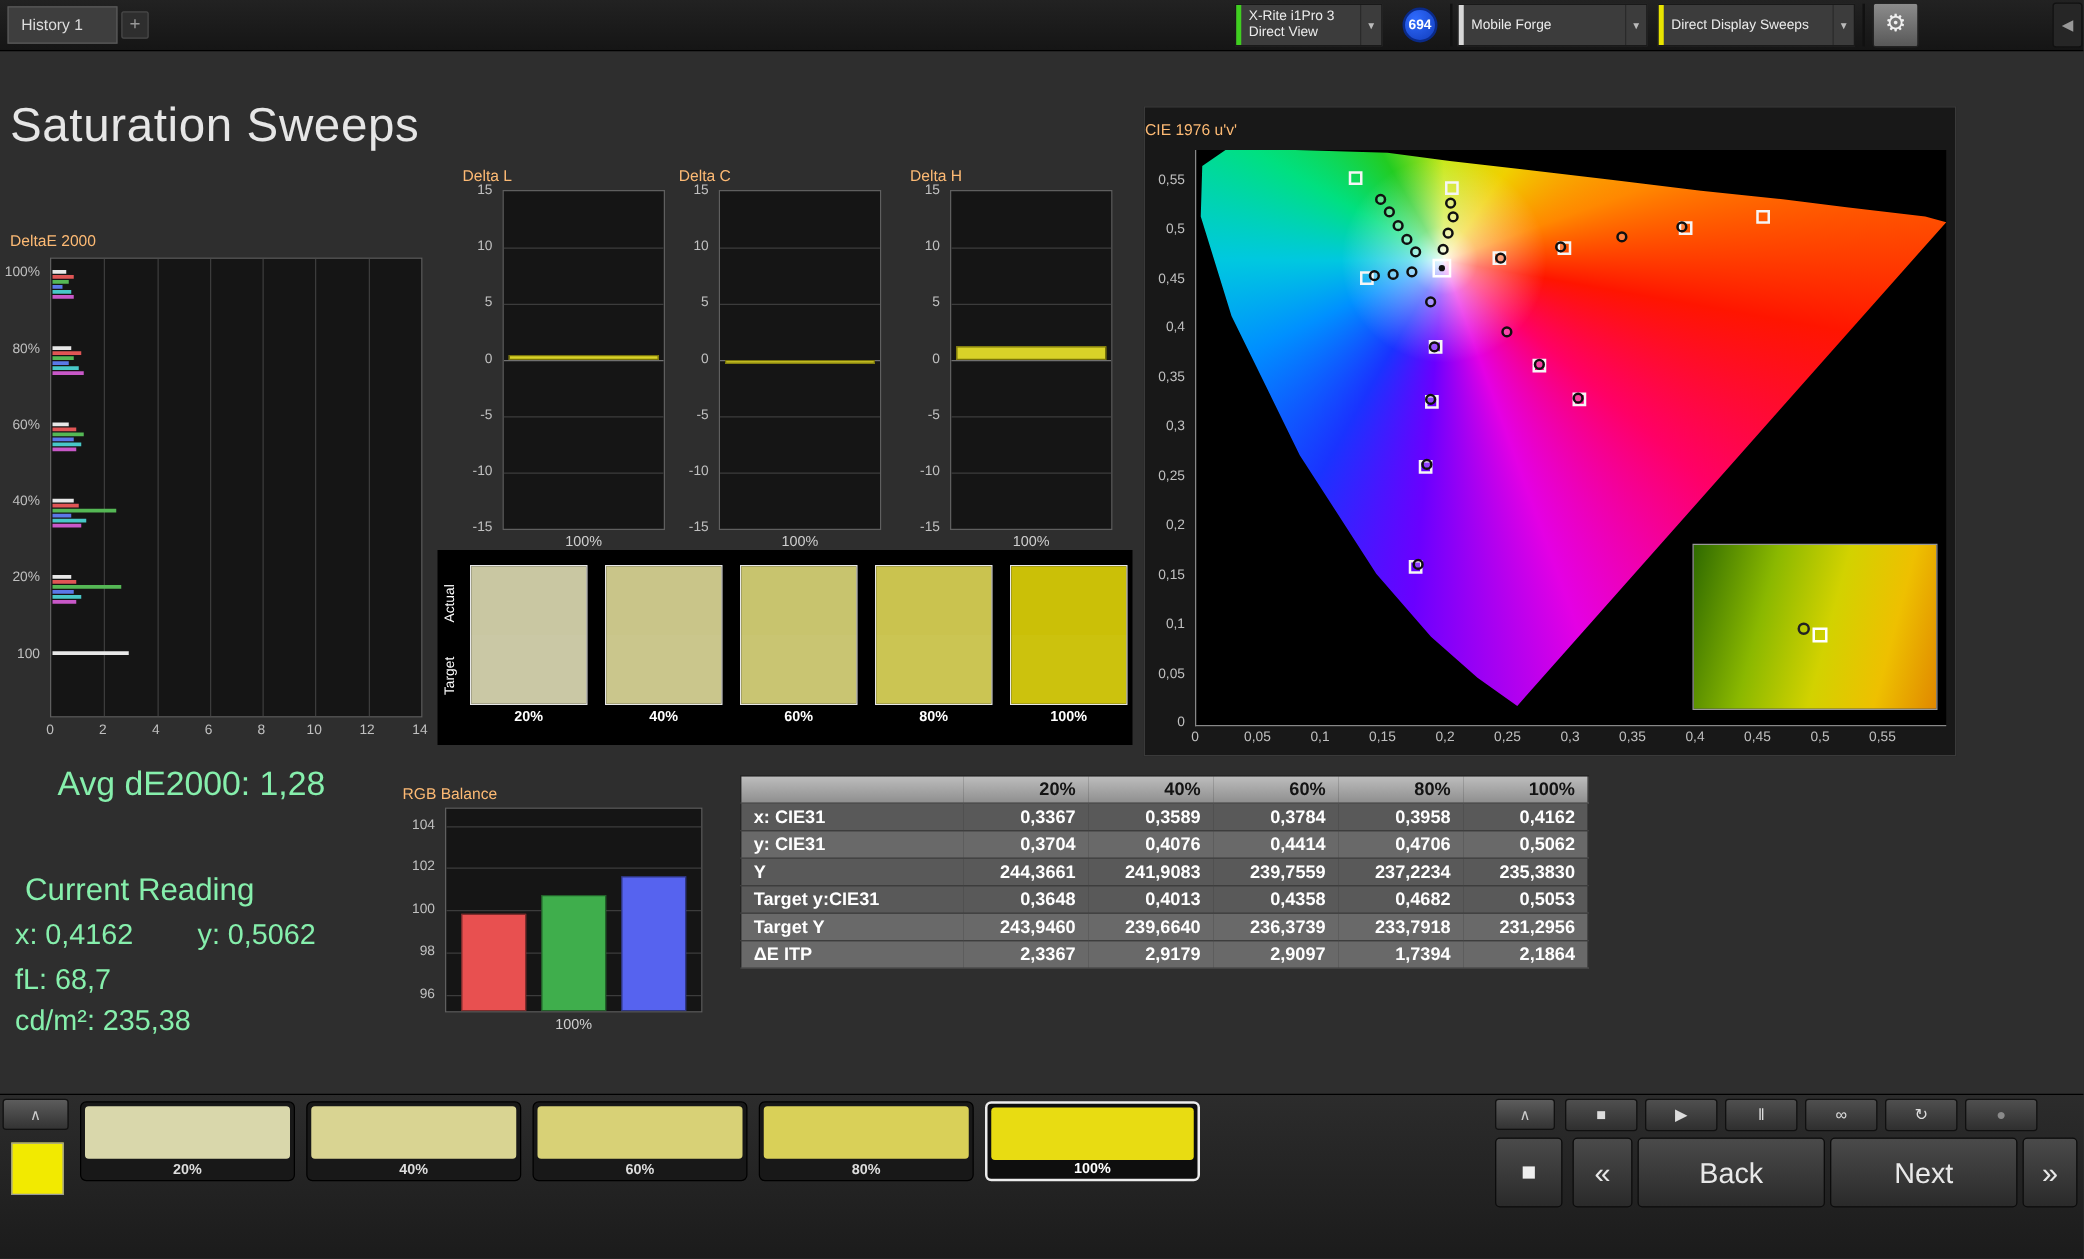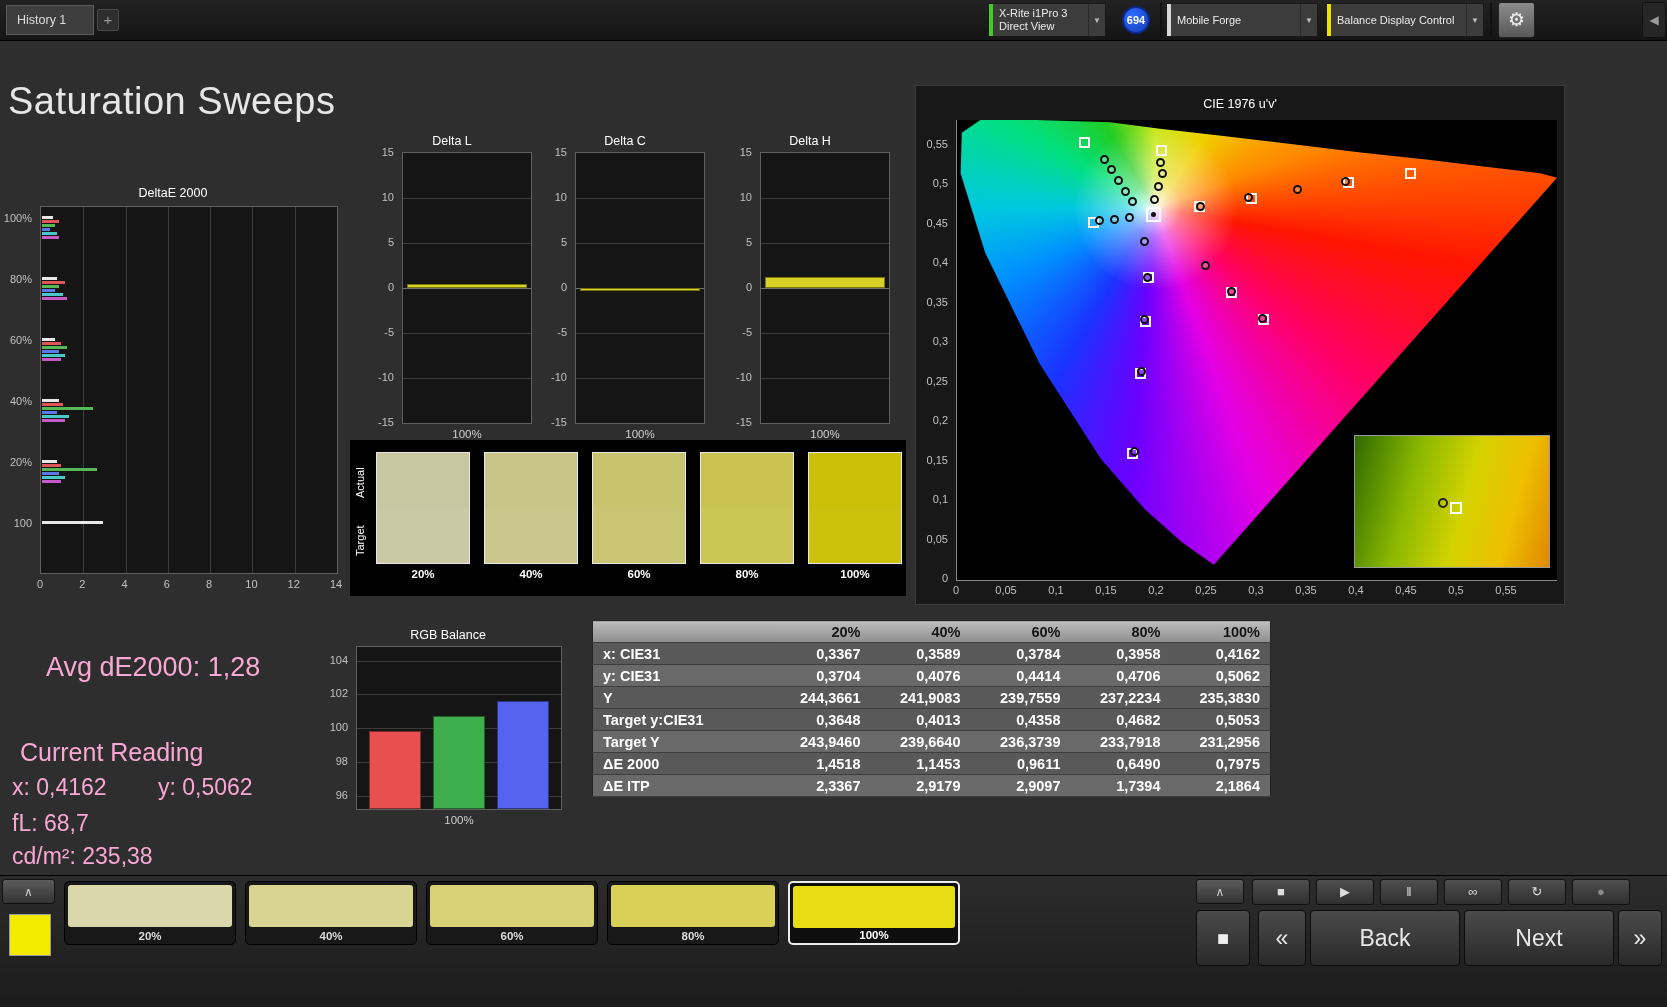--- a/index.html
+++ b/index.html
@@ -17,21 +17,21 @@
   #dd-source{left:1166px;width:152px;}
   #dd-ddc{left:1326px;width:158px;}
   .badge{position:absolute;left:1122px;top:6px;width:28px;height:28px;border-radius:50%;background:radial-gradient(circle at 35% 30%,#2f6bff,#123dbb);color:#fff;font-size:11px;font-weight:bold;text-align:center;line-height:25px;border:2px solid #0a2a88;box-sizing:border-box;}
   .vsep{position:absolute;top:3px;width:2px;height:34px;background:#111;}
   .gearbtn{position:absolute;left:1498px;top:2px;width:37px;height:36px;background:linear-gradient(#8c8c8c,#585858);border:1px solid #222;border-radius:3px;color:#f0f0f0;font-size:19px;text-align:center;line-height:34px;box-sizing:border-box;}
   .collapsebtn{position:absolute;left:1642px;top:2px;width:24px;height:36px;background:#262626;border:1px solid #111;color:#999;font-size:12px;text-align:center;line-height:34px;border-radius:3px;box-sizing:border-box;}
 
   .page-title{position:absolute;left:8px;top:80px;font-size:38px;color:#e6e6e6;letter-spacing:.5px;}
 
   
-  .ctitle{position:absolute;top:0;left:0;right:0;text-align:center;font-size:12.5px;color:#ffffff;}
+  .ctitle{position:absolute;top:0;left:0;right:0;font-size:12.5px;color:#fdba74;}
   .plotbox{position:absolute;background:#151515;border:1px solid #5f5f5f;box-sizing:border-box;overflow:hidden;}
   .grid-v{position:absolute;top:0;bottom:0;width:1px;background:#3c3c3c;}
   .grid-h{position:absolute;left:0;right:0;height:1px;background:#3c3c3c;}
   .grid-h.zero{background:#707070;}
   .ticklab{position:absolute;font-size:11px;color:#c0c0c0;transform:translateX(-50%);}
   .ylab{position:absolute;right:4px;font-size:11px;color:#c0c0c0;}
 
   
   #de-chart{position:absolute;left:8px;top:186px;width:330px;height:412px;}
   #de-plot{left:32px;top:20px;width:298px;height:368px;}
@@ -72,21 +72,21 @@
   .cie-tg{position:absolute;width:11px;height:11px;margin:-5.5px 0 0 -5.5px;border:2px solid #f5f5f5;box-sizing:border-box;}
   .cie-cur{position:absolute;width:15px;height:15px;margin:-7.5px 0 0 -7.5px;border:2px solid #fff;box-sizing:border-box;}
   .cie-cur .dot{position:absolute;left:50%;top:50%;width:5px;height:5px;margin:-2.5px 0 0 -2.5px;background:#111;border-radius:50%;}
   #cie-xt{position:absolute;left:40px;top:498px;width:600px;height:14px;}
   #cie-yt{position:absolute;left:0;top:34px;width:36px;height:460px;}
   .cie-inset{position:absolute;left:397px;top:315px;width:196px;height:133px;border:1px solid #999;box-sizing:border-box;}
   .inset-circle{position:absolute;width:10px;height:10px;border-radius:50%;border:2px solid #222;box-sizing:border-box;}
   .inset-square{position:absolute;width:12px;height:12px;border:2px solid #fff;box-sizing:border-box;}
 
   
-  .stat{position:absolute;color:#f9a8d4;margin-top:40px;}
+  .stat{position:absolute;color:#86efac;}
   .stat-lg{font-size:27px;} .stat-md{font-size:25px;} .stat-sm{font-size:23px;}
   #stat-avg{left:46px;top:612px;} #stat-max{left:38px;top:652px;}
   #stat-cur{left:20px;top:698px;}
   #stat-x{left:12px;top:734px;} #stat-y{left:158px;top:734px;}
   #stat-fl{left:12px;top:770px;} #stat-cd{left:12px;top:803px;}
 
   
   #rgb-chart{position:absolute;left:322px;top:628px;width:252px;height:216px;}
   #rgb-plot{left:34px;top:18px;width:206px;height:164px;}
   #rgb-ylabels{position:absolute;left:0;top:18px;width:30px;height:164px;}
@@ -140,21 +140,21 @@
       <div class="dd-accent" id="accent-source" style="background: rgb(216, 216, 216);"></div>
       <div class="dd-text">
         <div>Mobile Forge</div>
       </div>
       <div class="dd-chev">▼</div>
     </div>
 
     <div class="dd" id="dd-ddc">
       <div class="dd-accent" id="accent-ddc" style="background: rgb(232, 228, 0);"></div>
       <div class="dd-text">
-        <div>Balance Display Control</div>
+        <div>Direct Display Sweeps</div>
       </div>
       <div class="dd-chev">▼</div>
     </div>
 
     <div class="vsep" style="left:1490px"></div>
     <div class="gearbtn"><span>⚙</span></div>
     <div class="collapsebtn"><span>◀</span></div>
   </div>
 
   <div class="page-title">Saturation Sweeps</div>
@@ -472,28 +472,20 @@
           <td>0,5053</td>
         </tr>
         <tr class="row-even">
           <th>Target Y</th>
           <td>243,9460</td>
           <td>239,6640</td>
           <td>236,3739</td>
           <td>233,7918</td>
           <td>231,2956</td>
         </tr>
-        <tr class="row-odd">
-          <th>ΔE 2000</th>
-          <td>1,4518</td>
-          <td>1,1453</td>
-          <td>0,9611</td>
-          <td>0,6490</td>
-          <td>0,7975</td>
-        </tr>
         <tr class="row-even">
           <th>ΔE ITP</th>
           <td>2,3367</td>
           <td>2,9179</td>
           <td>2,9097</td>
           <td>1,7394</td>
           <td>2,1864</td>
         </tr>
       </tbody>
   </table>

